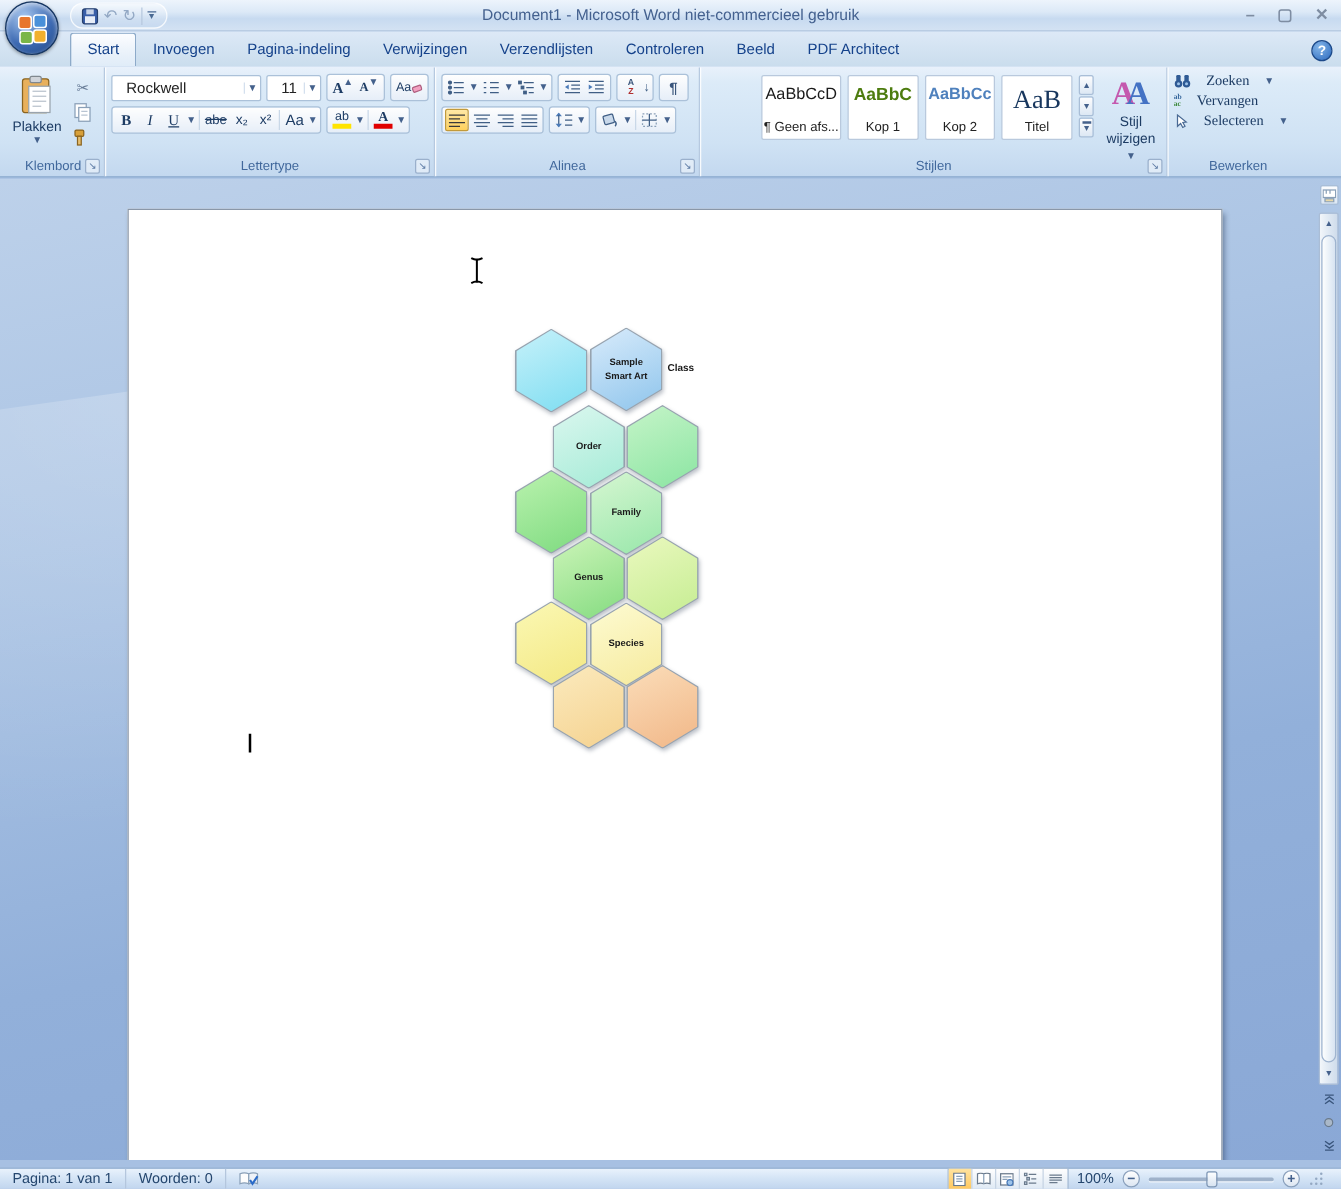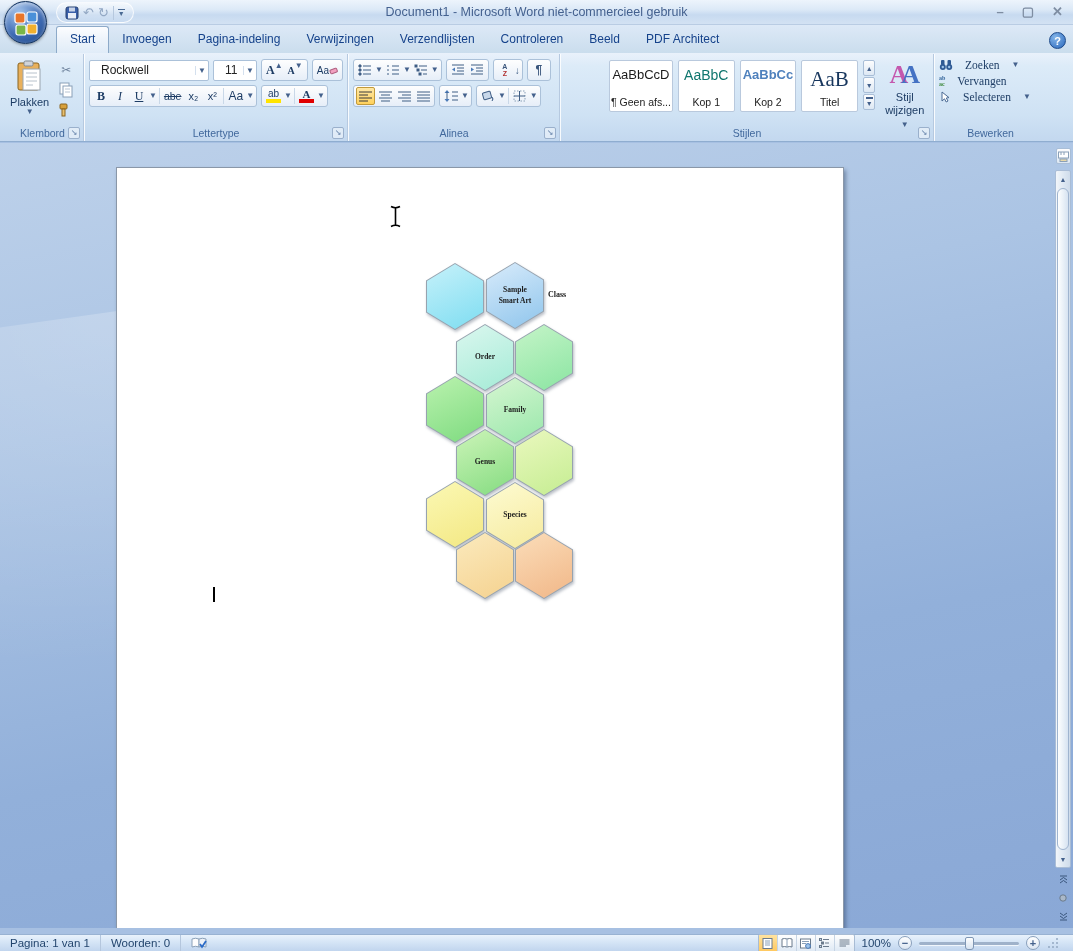--- a/index.html
+++ b/index.html
@@ -86,21 +86,21 @@
   .g-para { width:212px; }
   .picon { display:flex; align-items:center; justify-content:center; }
 
   
   .g-styles { width:374px; display:flex; gap:5px; padding-top:6px;padding-left:48px; }
   .style-card { width:67px; height:52px; background:#fff; border:1px solid #b9c9dd; border-radius:2px;
     display:flex; flex-direction:column; align-items:center; justify-content:space-between;
     padding:6px 1px 3px; }
   .sc-preview { font-size:13px; color:#1a1a1a; white-space:nowrap; }
   .sc-name { font-size:10.5px; color:#222; white-space:nowrap; }
-  .style-card:nth-child(2) .sc-preview { font-weight:normal; color:#0f766e; font-size:14px; }
+  .style-card:nth-child(2) .sc-preview { font-weight:bold; color:#4d7c0f; font-size:14px; }
   .style-card:nth-child(3) .sc-preview { font-weight:bold; color:#4f81bd; font-size:13px; }
   .style-card:nth-child(4) .sc-preview { font-family:"Liberation Serif",serif; font-size:21px; color:#17365d; }
   .gal-scroll { width:15px; display:flex; flex-direction:column; gap:1px; }
   .gal-btn { height:16px; border:1px solid #a9bed7; border-radius:2px;
     background:linear-gradient(#fdfdfe,#dde8f4); font-size:7px; color:#44618c;
     display:flex; align-items:center; justify-content:center; flex-direction:column; }
   .gal-btn .bar { width:7px; height:1.5px; background:#44618c; margin-bottom:1px; }
   .change-style { width:58px; display:flex; flex-direction:column; align-items:center; padding-top:2px; }
   .aa-ic { line-height:26px; }
   .aa-ic .a1 { font-size:26px; font-weight:bold; color:#c458ae; font-family:"Liberation Serif",serif; }
@@ -112,22 +112,22 @@
   .edit-row { display:flex; align-items:center; gap:12px; font-size:11.5px; color:#1d3c64;font-family:Liberation Serif, serif; }
   .replace-ic { display:flex; flex-direction:column; font-size:6px; line-height:6px; font-weight:bold; }
   .replace-ic .l1 { color:#3a6a9e; } .replace-ic .l2 { color:#3f8a3f; }
 
   
   .docarea { position:absolute; top:143px; bottom:23px; left:0; right:0; overflow:hidden;
     background:linear-gradient(168deg,#bdd1ea 0%,#abc4e4 30%,#92b0da 65%,#8aa8d6 100%); }
   .docarea::before { content:""; position:absolute; left:-10%; top:18%; width:80%; height:45%;
     background:radial-gradient(ellipse at 30% 0%,rgba(255,255,255,.22),rgba(255,255,255,0) 70%);
     transform:rotate(-8deg); }
-  .page { position:absolute; left:116px; top:24px; width:728px; height:780px; background:#fff;
-    border:1px solid #8a97a8; box-shadow:2px 3px 4px rgba(40,60,90,.45);font-family:Liberation Serif, serif; }
+  .page { position:absolute; left:102px; top:24px; width:876px; height:780px; background:#fff;
+    border:1px solid #8a97a8; box-shadow:2px 3px 4px rgba(40,60,90,.45); }
 
   
   .hex { position:absolute; width:58px; height:67px;
     filter:drop-shadow(1.5px 2.5px 1.5px rgba(70,85,105,.38)); }
   .hex-out { position:absolute; inset:0; background:#97a3af;
     clip-path:polygon(50% 0,100% 26%,100% 74%,50% 100%,0 74%,0 26%); }
   .hex-in { position:absolute; inset:1px;
     clip-path:polygon(50% 0,100% 26%,100% 74%,50% 100%,0 74%,0 26%); }
   .hex-label { position:absolute; inset:0; display:flex; align-items:center; justify-content:center;
     text-align:center; font-size:7.5px; font-weight:600; color:#1a1a1a; line-height:1.35; padding:0 8px; }

